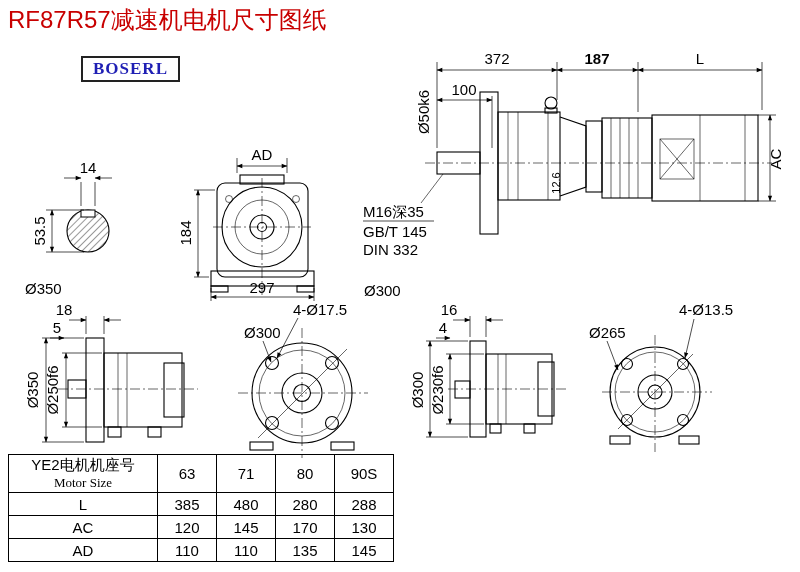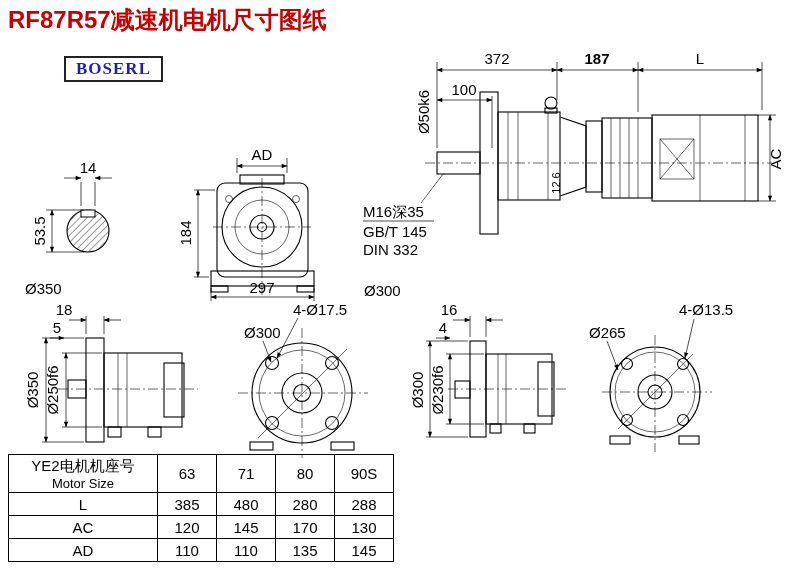--- a/index.html
+++ b/index.html
@@ -1,36 +1,36 @@
 <!DOCTYPE html>
 <html><head>
 <meta charset="utf-8">
 <style>
   html,body{margin:0;padding:0;}
   body{width:800px;height:572px;background:#ffffff;position:relative;overflow:hidden;
        font-family:"Liberation Sans",sans-serif;}
-  .title{position:absolute;left:8px;top:4px;font-size:24px;font-weight:bold;color:#c80000;white-space:nowrap;}
-  .logo{position:absolute;left:64px;top:56px;border:2px solid #222;padding:1px 10px;
+  .title{position:absolute;left:8px;top:4px;font-size:24px;font-weight:normal;color:#c80000;white-space:nowrap;}
+  .logo{position:absolute;left:81px;top:56px;border:2px solid #222;padding:1px 10px;
         font-family:"Liberation Serif",serif;font-weight:bold;font-size:17px;color:#1f1fb4;letter-spacing:1px;}
   svg.drawing{position:absolute;left:0;top:0;}
   svg .s{fill:none;stroke:#000;stroke-width:1.1;}
   svg .t{fill:none;stroke:#000;stroke-width:0.6;}
   svg .dm{fill:none;stroke:#000;stroke-width:0.7;}
   svg .cl{fill:none;stroke:#000;stroke-width:0.6;stroke-dasharray:10 3 2 3;}
   svg text{font-family:"Liberation Sans",sans-serif;font-size:15px;fill:#000;}
   svg text.sm{font-size:11px;}
   svg text.b{font-weight:bold;}
   table.spec{position:absolute;left:8px;top:454px;border-collapse:collapse;table-layout:fixed;border-radius:25px;}
   .spec th,.spec td{border:1px solid #000;text-align:center;vertical-align:middle;
         font-weight:normal;font-size:15px;color:#000;padding:0;}
   .spec .c0{width:148px;}
   .spec .cs{width:58px;}
   .spec tr.hd{height:38px;}
   .spec tr.rw{height:23px;}
-  .spec .en{font-family:Liberation Sans, sans-serif;font-size:13px;}
+  .spec .en{font-family:Liberation Serif, serif;font-size:13px;}
 </style>
 </head>
 <body>
 
 <div class="title">RF87R57减速机电机尺寸图纸</div>
 <div class="logo">BOSERL</div>
 
 <svg class="drawing" width="800" height="572" viewBox="0 0 800 572" xmlns="http://www.w3.org/2000/svg">
   <defs>
     <marker id="arr" viewBox="0 0 10 10" refX="9.5" refY="5" markerWidth="10" markerHeight="8" orient="auto-start-reverse">

